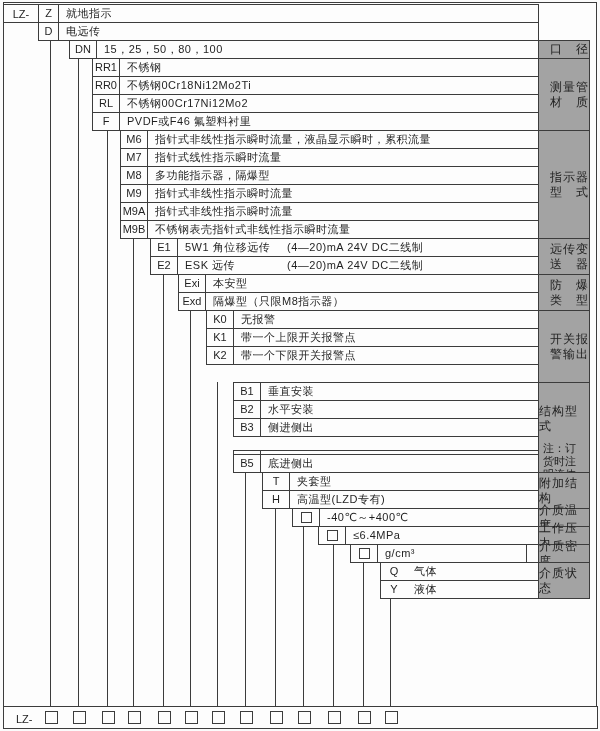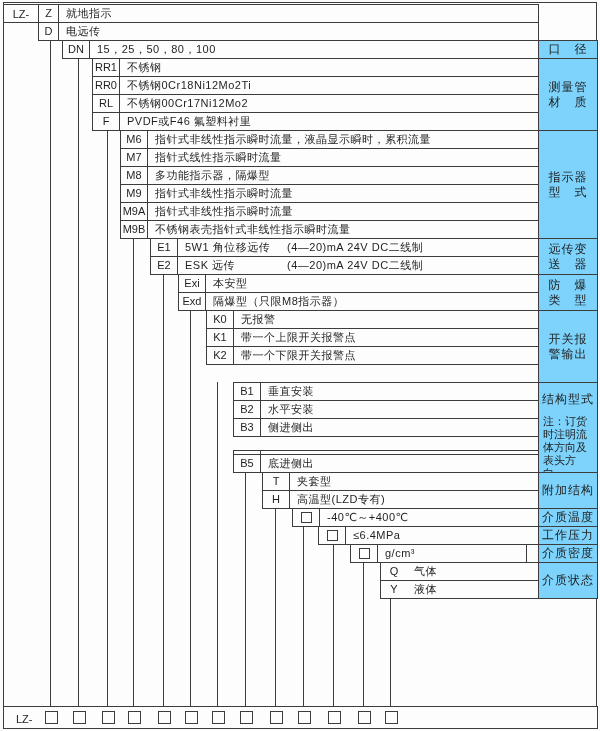--- a/index.html
+++ b/index.html
@@ -29,29 +29,29 @@
   .code.noline{border-right:none;width:26px;justify-content:center}
   .desc{padding-left:7px;letter-spacing:.5px}
   .e-part1{display:inline-block;width:102px}
   .cbx{display:inline-block;width:11px;height:11px;border:1px solid #3c3c3c;box-sizing:border-box;background:#fdfdfd}
   .lzcell{
     position:absolute;left:3px;top:4px;width:36px;height:19px;border:1px solid #3c3c3c;
     box-sizing:border-box;display:flex;align-items:center;justify-content:center;font-size:11px;
     background:#fdfdfd;
   }
   .label{
-    position:absolute;left:538px;width:60px;border:1px solid #3c3c3c;box-sizing:border-box;
-    display:flex;flex-direction:column;align-items:center;justify-content:center;
-    font-size:12px;line-height:15px;background:#7dd3fc;letter-spacing:1px;
+    position:absolute;left:538px;width:52px;border:1px solid #3c3c3c;box-sizing:border-box;
+    display:flex;flex-direction:column;align-items:flex-end;justify-content:center;
+    font-size:12px;line-height:15px;background:#a3a3a3;letter-spacing:1px;
   }
   .label .note{
     font-size:11px;line-height:13px;letter-spacing:0;
     padding:0 4px;margin-top:8px;white-space:normal;text-align:left;
   }
-  .label.topalign{justify-content:flex-start;padding-top:9px}
+  .label.topalign{justify-content:flex-start;padding-top:21px}
   .vline{position:absolute;width:1px;background:#3c3c3c}
   .vstub{position:absolute;left:538px;top:4px;width:1px;height:37px;background:#3c3c3c}
   .footer{
     position:absolute;left:3px;top:706px;width:595px;height:23px;
     border:1px solid #3c3c3c;box-sizing:border-box;background:#fdfdfd;
   }
   .footer .prefix{position:absolute;left:12px;top:6px;font-size:11px}
   .fbox{
     position:absolute;top:4px;width:13px;height:13px;border:1px solid #3c3c3c;
     box-sizing:border-box;background:#fdfdfd;
@@ -83,21 +83,21 @@
 
   <div class="row" style="left:38px;top:4px;width:501px">
     <span class="code w20">Z</span>
     <span class="desc">就地指示</span>
   </div>
   <div class="row" style="left:38px;top:22px;width:501px">
     <span class="code w20">D</span>
     <span class="desc">电远传</span>
   </div>
 
-  <div class="row" style="left:62px;top:40px;width:518px">
+  <div class="row" style="left:69px;top:40px;width:518px">
     <span class="code w27">DN</span>
     <span class="desc">15，25，50，80，100</span>
   </div>
 
   <div class="row" style="left:92px;top:58px;width:447px">
     <span class="code w27">RR1</span>
     <span class="desc">不锈钢</span>
   </div>
   <div class="row" style="left:92px;top:76px;width:447px">
     <span class="code w27">RR0</span>

